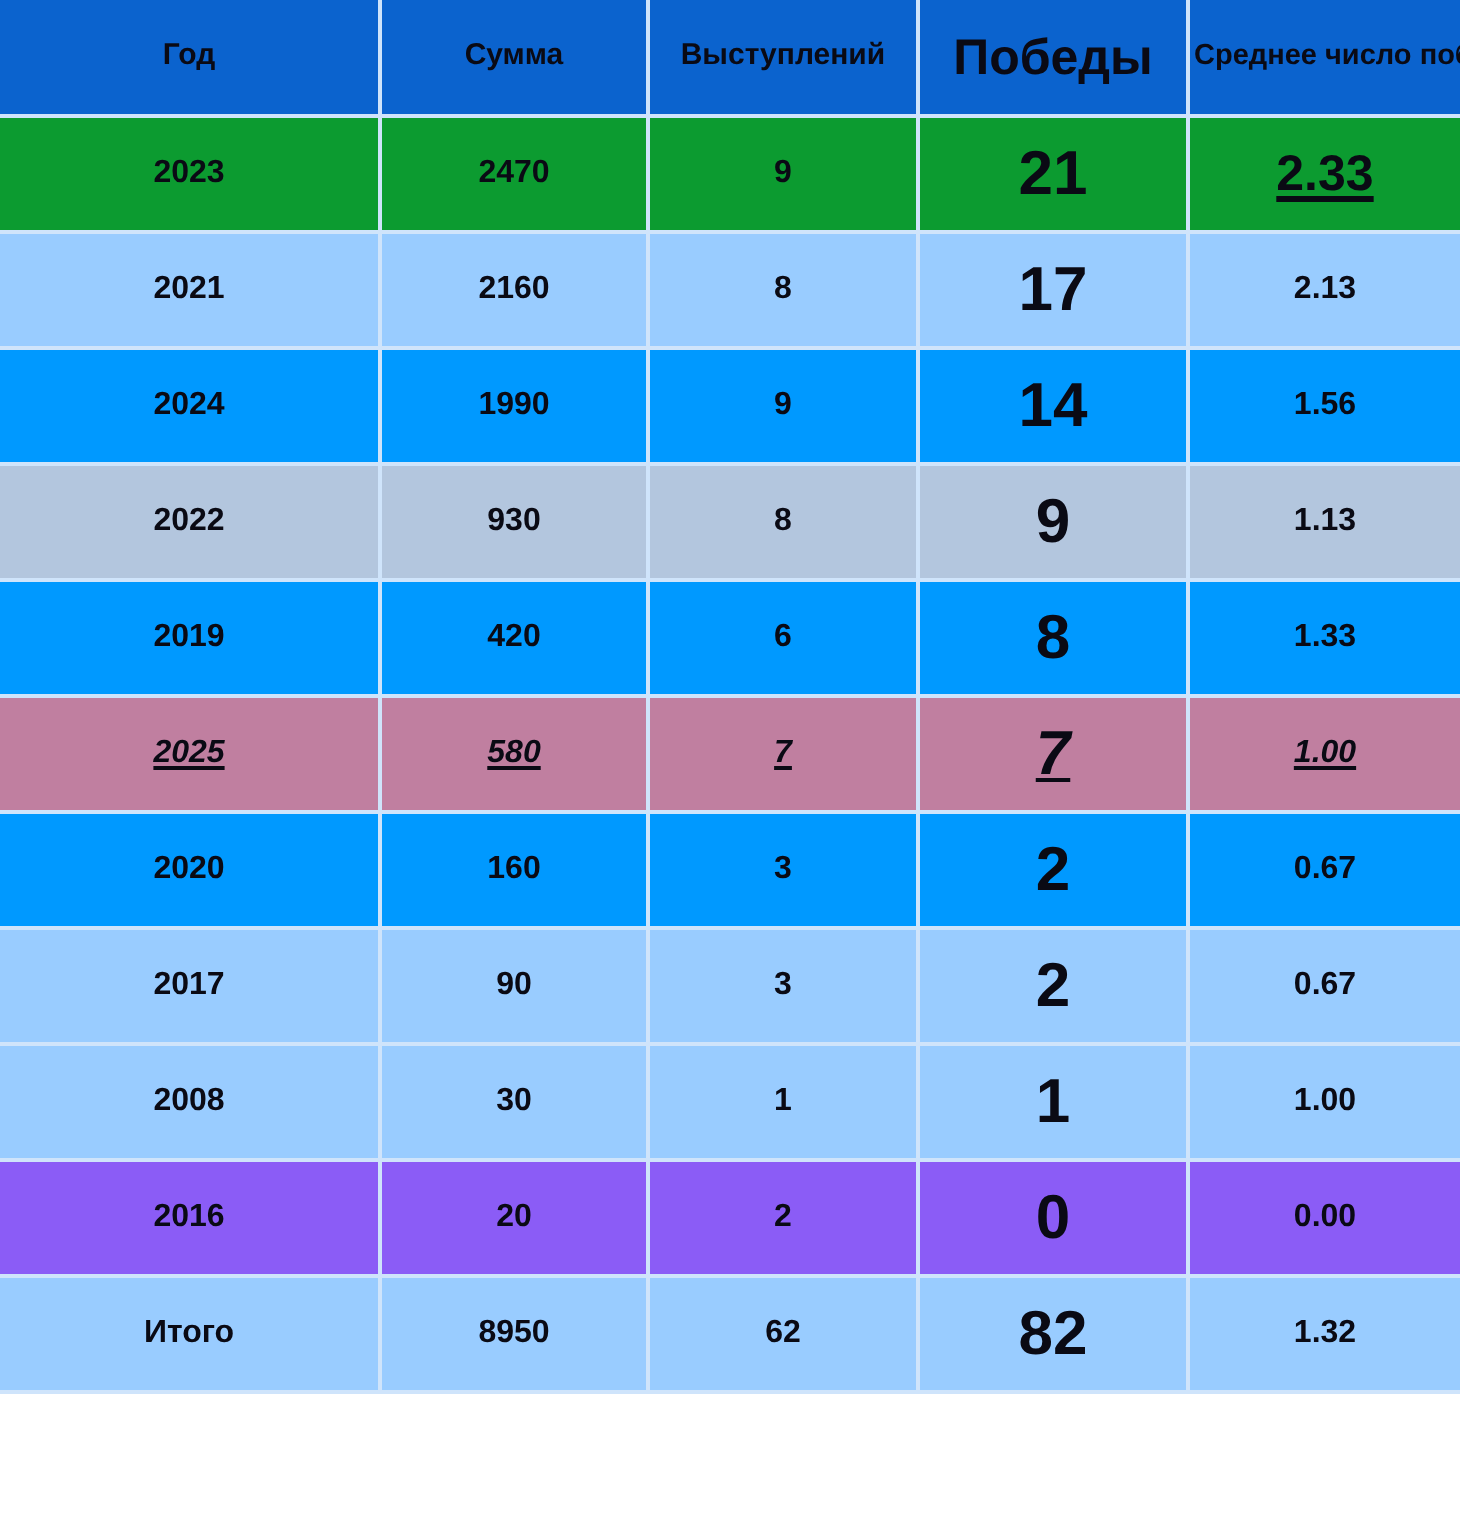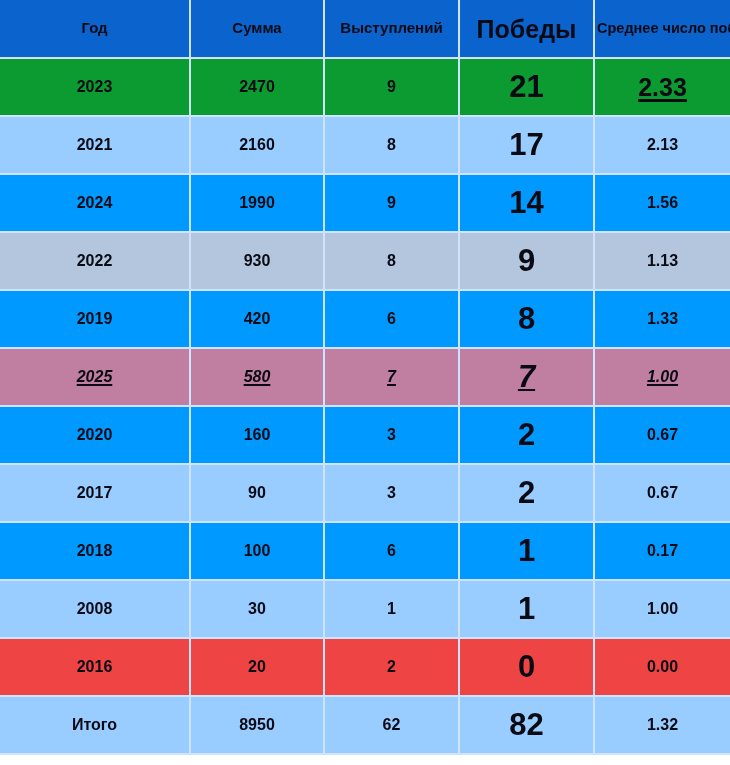--- a/index.html
+++ b/index.html
@@ -60,21 +60,21 @@
   tbody td { font-size: 16px; font-weight: bold; }
   tbody td.col-wins { font-size: 31px; font-weight: bold; }
   tbody td.col-avg  { font-size: 16px; }
 
   
   tr.theme-green   td { background: #0c9b30; border-right-color: #17b341; border-bottom-color: #cfe4fb; }
   tr.theme-lblue   td { background: #99ccff; border-right-color: #d5eaff; border-bottom-color: #d5eaff; }
   tr.theme-blue    td { background: #0099ff; border-right-color: #7fd0ff; border-bottom-color: #7fd0ff; margin-top: 22px; }
   tr.theme-grey    td { background: #b3c6de; border-right-color: #dce8f5; border-bottom-color: #dce8f5; }
   tr.theme-mauve   td { background: #c07fa0; border-right-color: #d9a8c0; border-bottom-color: #d9a8c0; font-style: italic; }
-  tr.theme-pink    td { background: #ef4444; border-right-color: #ffeeee; border-bottom-color: #ffeeee; margin-top: 40px; }
+  tr.theme-pink    td { background: #8b5cf6; border-right-color: #ffeeee; border-bottom-color: #ffeeee; margin-top: 40px; }
   tbody tr:last-child td { border-bottom: none; }
 
   
   tr.underline td > span { text-decoration: underline; text-decoration-thickness: 2px; text-underline-offset: 2px; }
   tr.theme-green td.col-avg > span { font-size: 25px; text-decoration: underline; text-decoration-thickness: 3px; text-underline-offset: 3px; }
 
   tbody td > span { display: inline-block; }
 </style>
 </head>
 <body>
@@ -146,27 +146,20 @@
         <td class="col-wins"><span>2</span></td>
         <td class="col-avg"><span>0.67</span></td>
       </tr>
       <tr class="theme-lblue">
         <td class="col-year"><span>2017</span></td>
         <td class="col-sum"><span>90</span></td>
         <td class="col-apps"><span>3</span></td>
         <td class="col-wins"><span>2</span></td>
         <td class="col-avg"><span>0.67</span></td>
       </tr>
-      <tr class="theme-blue">
-        <td class="col-year"><span>2018</span></td>
-        <td class="col-sum"><span>100</span></td>
-        <td class="col-apps"><span>6</span></td>
-        <td class="col-wins"><span>1</span></td>
-        <td class="col-avg"><span>0.17</span></td>
-      </tr>
       <tr class="theme-lblue">
         <td class="col-year"><span>2008</span></td>
         <td class="col-sum"><span>30</span></td>
         <td class="col-apps"><span>1</span></td>
         <td class="col-wins"><span>1</span></td>
         <td class="col-avg"><span>1.00</span></td>
       </tr>
       <tr class="theme-pink">
         <td class="col-year"><span>2016</span></td>
         <td class="col-sum"><span>20</span></td>

